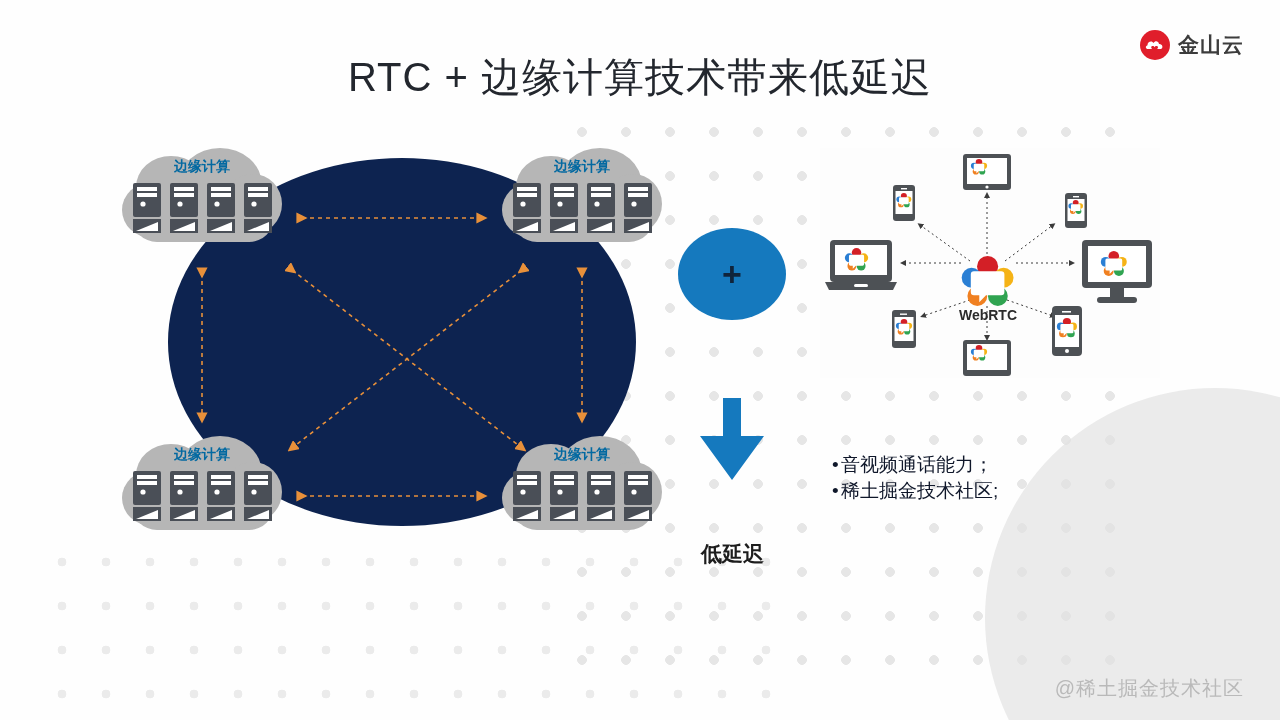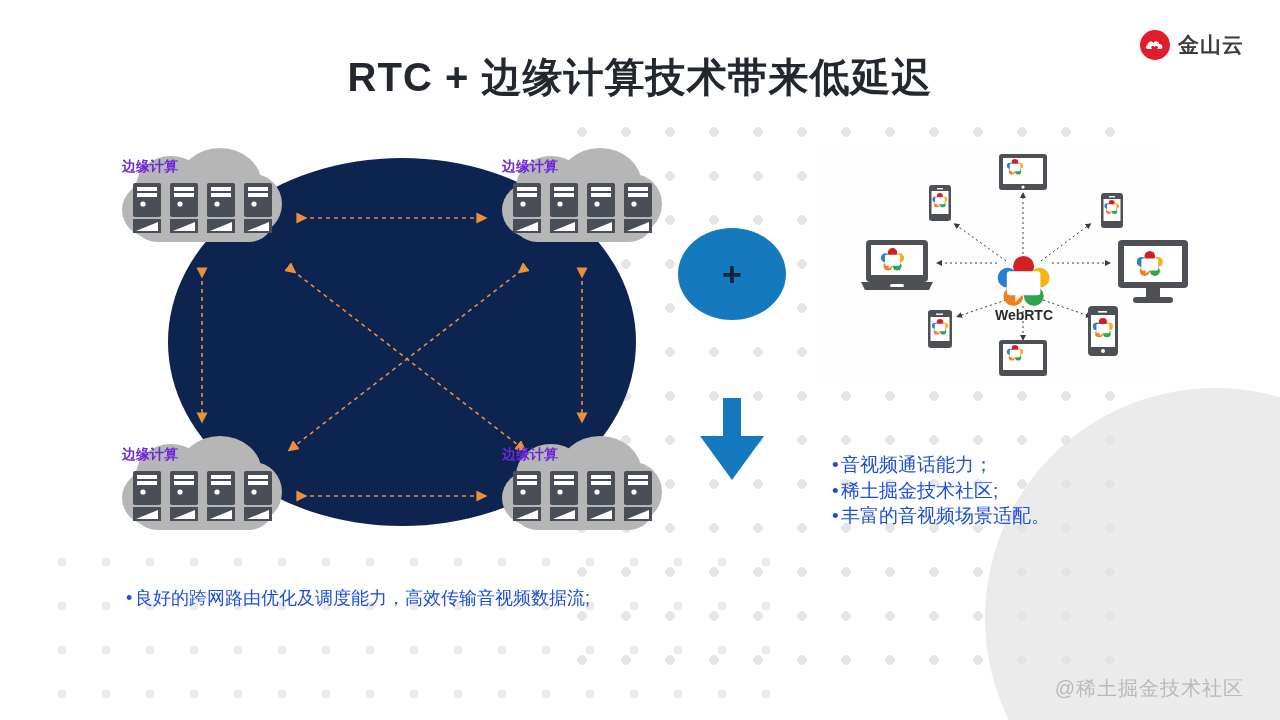--- a/index.html
+++ b/index.html
@@ -36,66 +36,66 @@
 
   
   .logo{position:absolute;right:36px;top:30px;display:flex;align-items:center;gap:8px;}
   .logo-mark{width:30px;height:30px;border-radius:50%;background:#e01e2b;position:relative;flex:0 0 auto;}
   .logo-mark svg{position:absolute;left:5px;top:7px;}
   .logo-text{font-size:21px;font-weight:bold;color:#3c3c3c;letter-spacing:1px;}
 
   
   .title{
     position:absolute;left:0;right:0;top:50px;text-align:center;
-    font-size:40px;font-weight:bold;color:#23272e;letter-spacing:1px;
+    font-size:40px;font-weight:normal;color:#23272e;letter-spacing:1px;
   }
 
   
   .net{position:absolute;left:132px;top:148px;width:540px;height:390px;}
   .net-ellipse{
     position:absolute;left:36px;top:10px;width:468px;height:368px;
     border-radius:50%;background:#0d2350;
   }
   .net svg.links{position:absolute;left:0;top:0;width:540px;height:390px;}
 
   .cloud{position:absolute;width:160px;height:100px;}
   .cloud .puff{position:absolute;background:#b6b6b6;border-radius:50%;}
   .cloud .p1{left:14px;top:8px;width:70px;height:62px;}
   .cloud .p2{left:56px;top:0px;width:84px;height:74px;}
   .cloud .p3{left:0px;top:34px;width:60px;height:56px;}
   .cloud .p4{left:102px;top:26px;width:58px;height:60px;}
   .cloud .p5{left:10px;top:44px;width:142px;height:50px;border-radius:26px;}
   .cloud-label{
-    position:absolute;left:0;right:0;top:10px;text-align:left;
-    font-size:14px;font-weight:bold;color:#6d28d9;z-index:4;
+    position:absolute;left:0;right:0;top:10px;text-align:center;
+    font-size:14px;font-weight:bold;color:#0369a1;z-index:4;
   }
   .racks{position:absolute;left:8px;top:34px;display:flex;gap:3px;z-index:3;}
   .rack{width:34px;height:52px;}
 
   
   .pluscircle{
     position:absolute;left:678px;top:228px;width:108px;height:92px;
     border-radius:50%;background:#1579be;
     display:flex;align-items:center;justify-content:center;
   }
   .pluscircle span{color:#10243b;font-size:34px;font-weight:bold;line-height:1;}
 
   
   .bigarrow{position:absolute;left:692px;top:398px;width:80px;height:84px;}
   .lowlat{
     position:absolute;left:640px;top:540px;width:185px;text-align:center;
     font-size:21px;font-weight:bold;color:#1d1d1d;
   }
 
   
-  .webrtc{position:absolute;left:856px;top:148px;width:345px;height:232px;}
+  .webrtc{position:absolute;left:820px;top:148px;width:345px;height:232px;}
   .webrtc svg{position:absolute;left:0;top:0;}
 
   
-  .bullets{position:absolute;color:#1d4ed8;}
+  .bullets{position:absolute;color:#0f172a;}
   .bullets li{list-style:none;white-space:nowrap;}
   .bullets ul{margin:0;padding:0;}
   .bullets .bt{display:inline;}
   .bullets .dot{display:inline-block;width:9px;}
 
   .bullets-left{left:126px;top:584px;font-size:18px;line-height:28px;}
   .bullets-right{left:832px;top:452px;font-size:19px;line-height:25.5px;}
 
   
   .watermark{
@@ -349,20 +349,21 @@
     </div>
   </div>
 
   <div class="pluscircle">
     <span>+</span>
   </div>
 
   <svg class="bigarrow" viewBox="0 0 80 84">
     <path d="M31 0 L49 0 L49 38 L72 38 L40 82 L8 38 L31 38 Z" fill="#1579be"></path>
   </svg>
+  <div class="lowlat">低延迟</div>
 
   <div class="webrtc">
     <svg width="345" height="232" viewBox="0 0 345 232">
       <defs>
         <marker id="sar" markerWidth="6" markerHeight="6" refX="3" refY="3" orient="auto">
           <path d="M0,0 L6,3 L0,6 Z" fill="#3b3b3b"></path>
         </marker>
         <g id="wlogo">
           <circle cx="16" cy="6.6" r="6.6" fill="#d31f26"></circle>
           <circle cx="6.0" cy="13.6" r="6.2" fill="#2a7fd4"></circle>
@@ -460,27 +461,25 @@
 
       <g transform="translate(142,108) scale(1.6)">
         <use href="#wlogo"></use>
       </g>
       <text x="168" y="172" text-anchor="middle" font-family="Liberation Sans, sans-serif" font-size="14" font-weight="bold" fill="#2b2b2b">WebRTC</text>
     </svg>
   </div>
 
   <div class="bullets bullets-left">
     <ul>
-      <li><span class="dot">•</span><span class="bt">良好的跨网路由优化及调度能力，高效传输音视频数据流;</span></li>
     </ul>
   </div>
 
   <div class="bullets bullets-right">
     <ul>
       <li><span class="dot">•</span><span class="bt">音视频通话能力；</span></li>
       <li><span class="dot">•</span><span class="bt">稀土掘金技术社区;</span></li>
-      <li><span class="dot">•</span><span class="bt">丰富的音视频场景适配。</span></li>
     </ul>
   </div>
 
   <div class="watermark">@稀土掘金技术社区</div>
 
 </div>
 
 </body></html>

